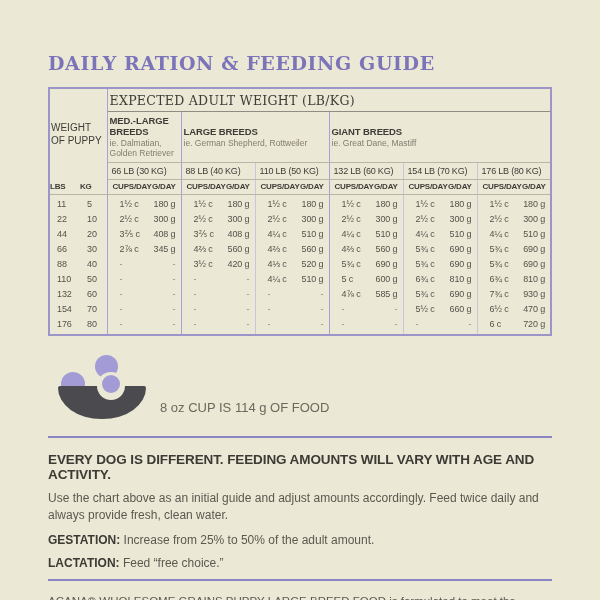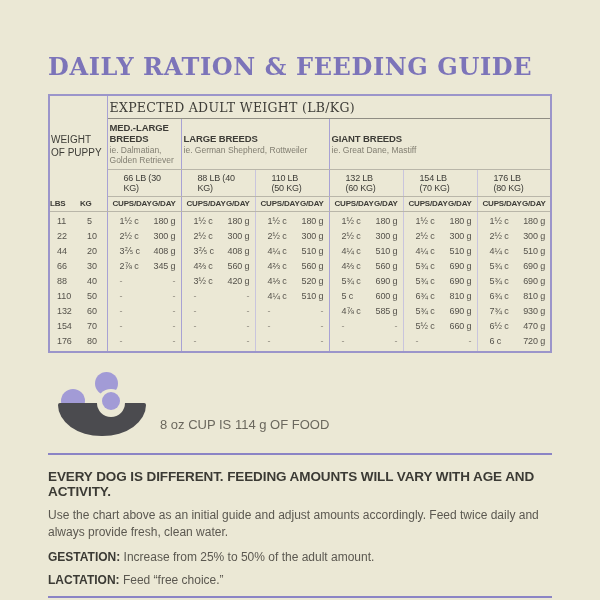--- a/index.html
+++ b/index.html
@@ -1,40 +1,40 @@
 <!DOCTYPE html>
 <html><head>
 <meta charset="utf-8">
 <style>
   html,body{margin:0;padding:0;width:600px;height:600px;overflow:hidden;}
   body{background:#ebe8d5;font-family:"Liberation Sans","DejaVu Sans",sans-serif;}
   .page{padding:52px 48px 0;}
 
   h1.title{
-    font-family:"DejaVu Serif",serif;font-weight:bold;font-size:24px;
+    font-family:"DejaVu Serif",serif;font-weight:bold;font-size:19px;
     color:#7c74b9;margin:0 0 13px;letter-spacing:.6px;
   }
 
   table.feed{width:100%;border-collapse:collapse;border:2px solid #9b95ca;table-layout:fixed;}
   table.feed th,table.feed td{font-weight:normal;text-align:left;vertical-align:middle;}
 
   th.expected{
     font-family:"DejaVu Serif",serif;font-weight:bold;font-size:12.5px;color:#3d3c37;
     text-align:center;padding:4px 2px 3px;border-bottom:1.5px solid #8f8d83;letter-spacing:.3px;
   }
   th.wop{
     font-size:10px;font-weight:bold;color:#3d3c37;text-align:center;
     border-right:1px solid #a8a2d4;line-height:1.3;
   }
   th.group{border-bottom:1px solid #b9b6a9;padding:3px 2px 4px;text-align:center;margin-left:44px;}
   .gname{font-size:9.5px;font-weight:bold;color:#3d3c37;letter-spacing:-.1px;}
   .gex{font-size:8.5px;color:#817e71;line-height:1.2;margin-top:1px;}
   th.wcell{
     font-size:9px;font-weight:bold;color:#3d3c37;text-align:center;
-    padding:3px 16px;border-bottom:1px solid #b9b6a9;letter-spacing:-.2px;
+    padding:3px 4px;border-bottom:1px solid #b9b6a9;letter-spacing:-.2px;
   }
   tr.subhead th{
     font-size:8px;font-weight:bold;color:#3d3c37;padding:2px 0 3px;
     border-bottom:1px solid #b9b6a9;letter-spacing:-.2px;
   }
   tr.subhead th.cups{padding-left:5px;}
   tr.subhead th.grams{text-align:left;padding-right:5px;}
   tr.subhead th.lbs,tr.subhead th.kg{}
 
   tbody td{font-size:9px;color:#55524b;padding:2.5px 0;letter-spacing:-.1px;}

